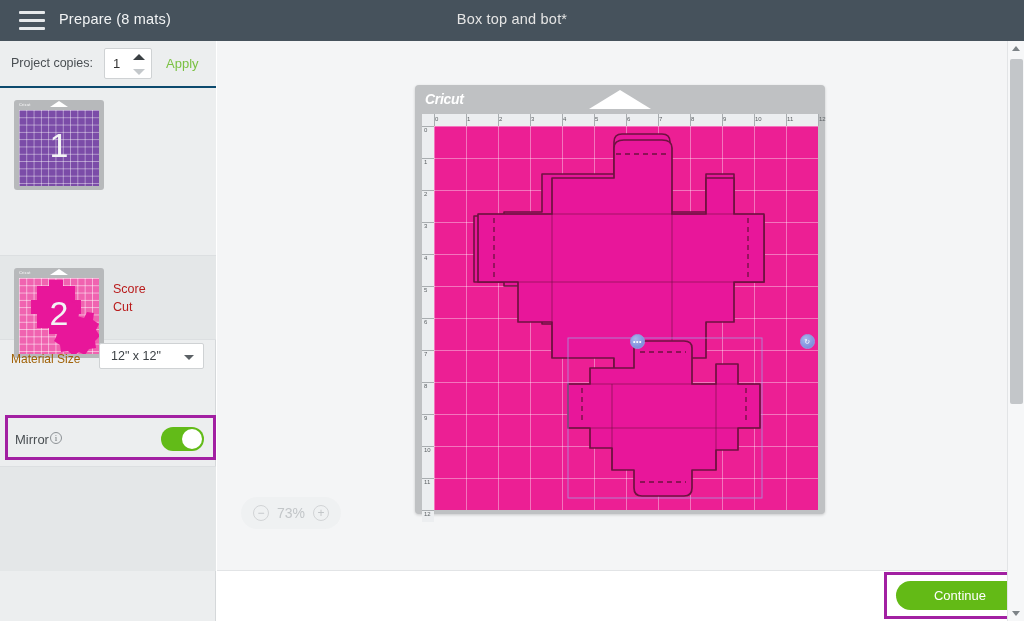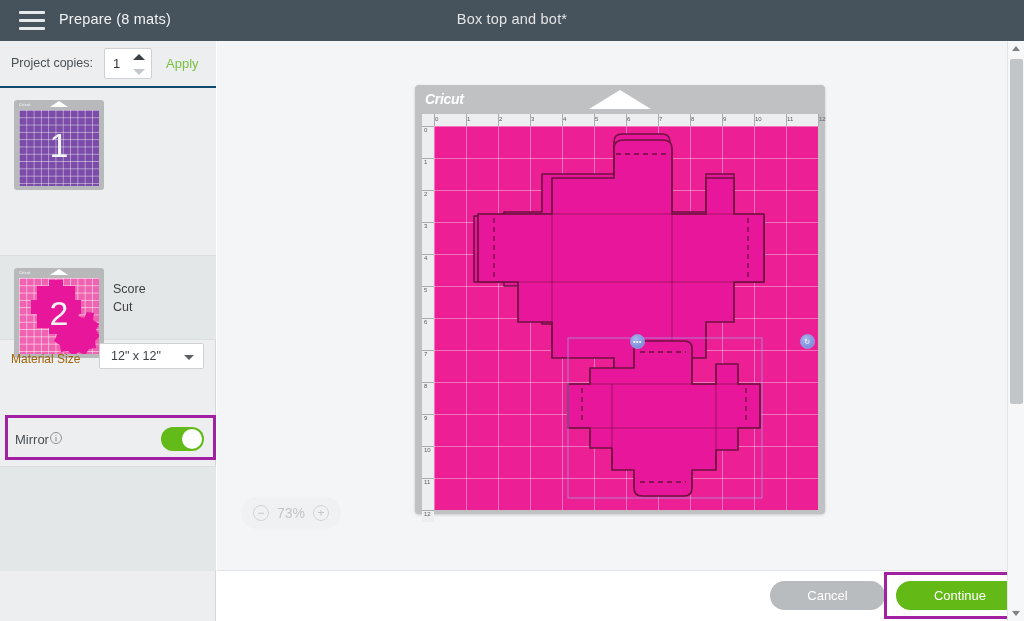--- a/index.html
+++ b/index.html
@@ -100,21 +100,21 @@
       linear-gradient(to right, rgba(255,255,255,.55) 1px, transparent 1px),
       linear-gradient(to bottom, rgba(255,255,255,.55) 1px, transparent 1px);
   }
   .mat-num {
     position: absolute; left: 0; top: 50%; width: 90px; margin-top: -19px;
     text-align: center; font-size: 34px; color: #f3f4f5; font-weight: 300;
     line-height: 38px;
   }
   .mat-ops {
     position: absolute; left: 113px; top: 24px; font-size: 12.5px;
-    color: #404040; line-height: 18px;
+    color: #b91c1c; line-height: 18px;
   }
   .mat-shapes { position: absolute; left: 5px; top: 10px; width: 80px; height: 76px; }
 
   
   .matsize-row { position: absolute; left: 0; top: 299px; width: 216px; height: 38px; }
   .matsize-label { position: absolute; left: 11px; top: 12px; font-size: 12px; color: #a16207; }
   .matsize-select {
     position: absolute; left: 99px; top: 3px; width: 105px; height: 26px;
     background: #fff; border: 1px solid #cfd2d4; border-radius: 2px; cursor: pointer;
   }
@@ -442,21 +442,20 @@
     </div>
 
     <div class="zoomctl">
       <div class="zbtn zminus">−</div>
       <div class="zval">73%</div>
       <div class="zbtn zplus">+</div>
     </div>
   </div>
 
   <div class="footer">
-    <div class="btn btn-cancel">Cancel</div>
     <div class="btn btn-continue">Continue</div>
   </div>
   <div class="continue-hl"></div>
 
   <div class="scrollbar">
     <div class="sb-arrow sb-up">
         <div class="a"></div>
       </div>
     <div class="sb-thumb"></div>
     <div class="sb-arrow sb-dn">

